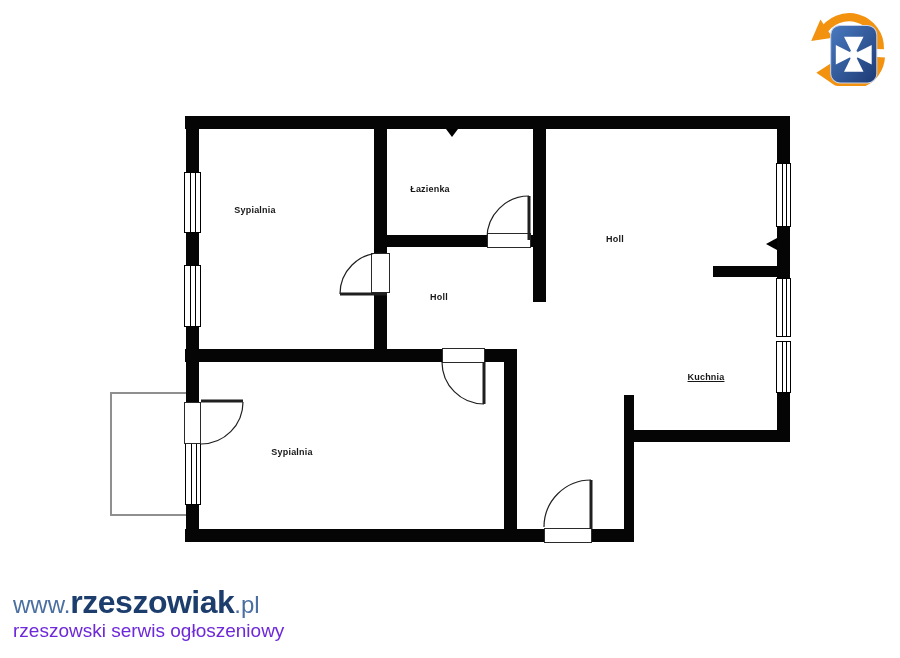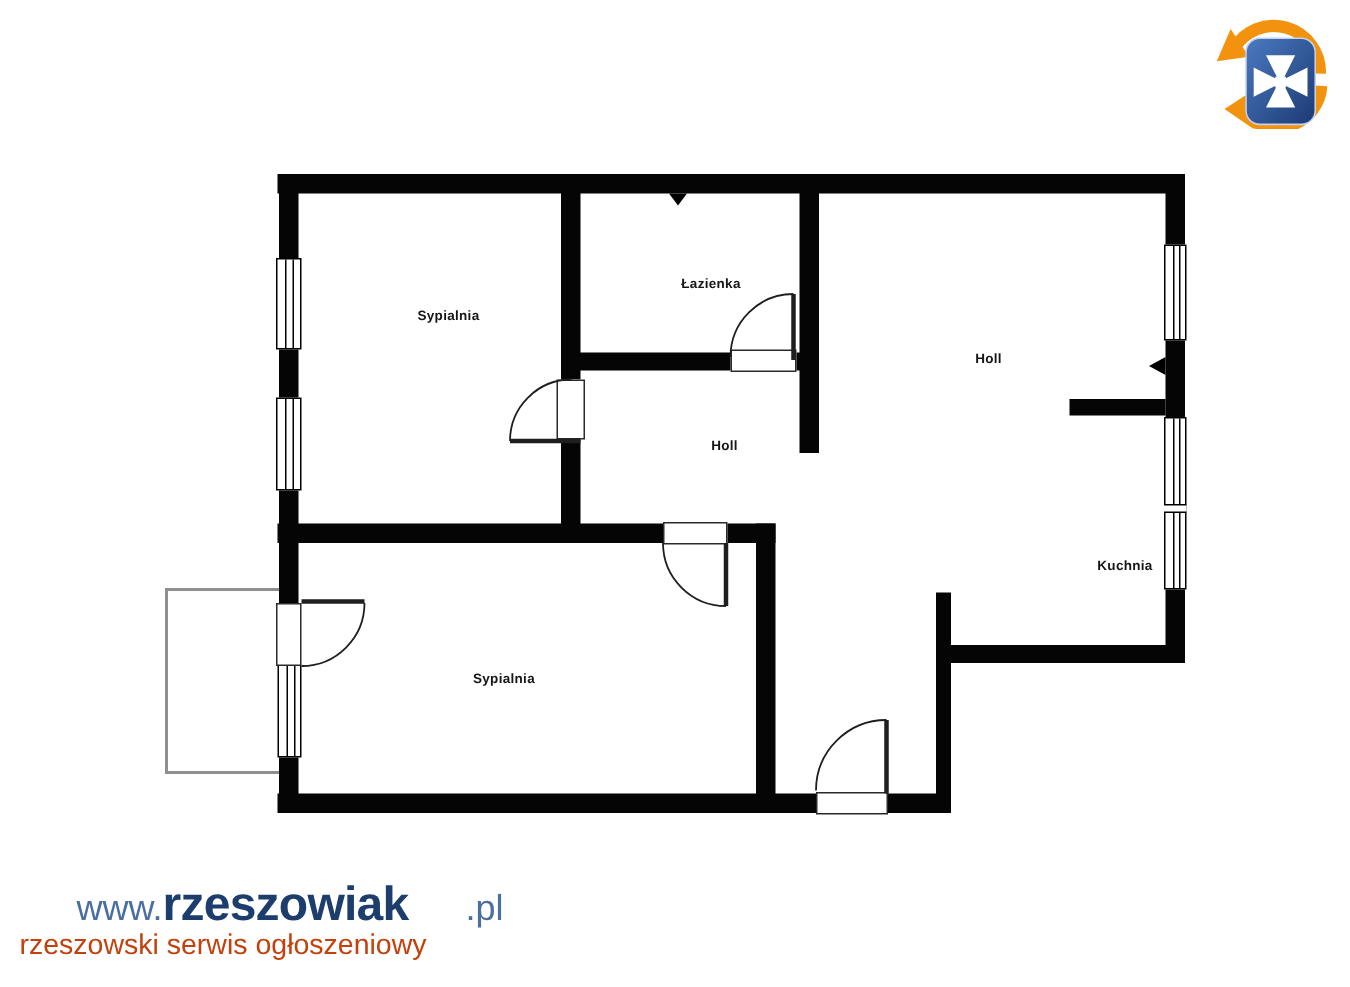--- a/index.html
+++ b/index.html
@@ -13,28 +13,28 @@
   .window .pane{position:absolute;top:0;bottom:0;left:36%;width:26%;border-left:1px solid #000;border-right:1px solid #000;}
   .window .divider{position:absolute;left:-1px;right:-1px;height:4px;background:#fff;border-top:1px solid #000;border-bottom:1px solid #000;}
   .door-opening{position:absolute;background:#ffffff;border:1px solid #2a2a2a;z-index:4;box-sizing:border-box;}
   #balcony{position:absolute;left:110px;top:392px;width:88px;height:124px;background:#fff;border:2px solid #8f8f8f;z-index:1;box-sizing:border-box;}
   #door-swings{position:absolute;left:0;top:0;z-index:5;pointer-events:none;}
   .tick{position:absolute;width:0;height:0;z-index:4;}
   #tick-top{left:446px;top:129px;border-left:6px solid transparent;border-right:6px solid transparent;border-top:8px solid #000;}
   #tick-right{left:766px;top:238px;border-top:6px solid transparent;border-bottom:6px solid transparent;border-right:11px solid #000;}
   .room-label{
     position:absolute;transform:translate(-50%,-50%);z-index:6;
-    font-size:9px;font-weight:bold;color:#161616;letter-spacing:.2px;white-space:nowrap;margin-left:44px;
+    font-size:9px;font-weight:bold;color:#161616;letter-spacing:.2px;white-space:nowrap;
   }
   
   #footer{position:absolute;left:13px;top:586px;z-index:6;line-height:1;}
   #site-line{white-space:nowrap;}
-  #site-www,#site-tld{font-size:24px;color:#4a6fa0;margin-left:38px;}
+  #site-www,#site-tld{font-size:24px;color:#4a6fa0;}
   #site-name{font-size:32px;font-weight:bold;color:#1d3e6d;letter-spacing:-0.5px;}
-  #tagline{font-size:19px;color:#c2410c;margin-top:3px;white-space:nowrap;}
+  #tagline{font-size:19px;color:#6d28d9;margin-top:3px;white-space:nowrap;}
   
   #logo{position:absolute;left:803px;top:4px;z-index:6;}
 </style>
 </head>
 <body>
 
 <div id="screen">
 
   <div id="balcony"></div>
 
@@ -99,21 +99,21 @@
       <line x1="591" y1="480" x2="591" y2="529" stroke-width="3"></line>
       <path d="M 243 402 A 42 42 0 0 1 201 444" stroke-width="1.2"></path>
       <line x1="201" y1="401" x2="243" y2="401" stroke-width="3"></line>
     </g>
   </svg>
 
   <div class="room-label" style="left:255px;top:210px;">Sypialnia</div>
   <div class="room-label" style="left:430px;top:189px;">Łazienka</div>
   <div class="room-label" style="left:615px;top:239px;">Holl</div>
   <div class="room-label" style="left:439px;top:297px;">Holl</div>
-  <div class="room-label" style="left:706px;top:377px;">Kuchnia</div>
+  <div class="room-label" style="left:706px;top:377px;text-decoration:underline;">Kuchnia</div>
   <div class="room-label" style="left:292px;top:452px;">Sypialnia</div>
 
   <svg id="logo" width="82" height="82" viewBox="0 0 80 80">
     <defs>
       <linearGradient id="shieldGrad" x1="0" y1="0" x2="1" y2="1">
         <stop offset="0" stop-color="#4a7ac0"></stop>
         <stop offset="1" stop-color="#1c3a74"></stop>
       </linearGradient>
     </defs>
 

